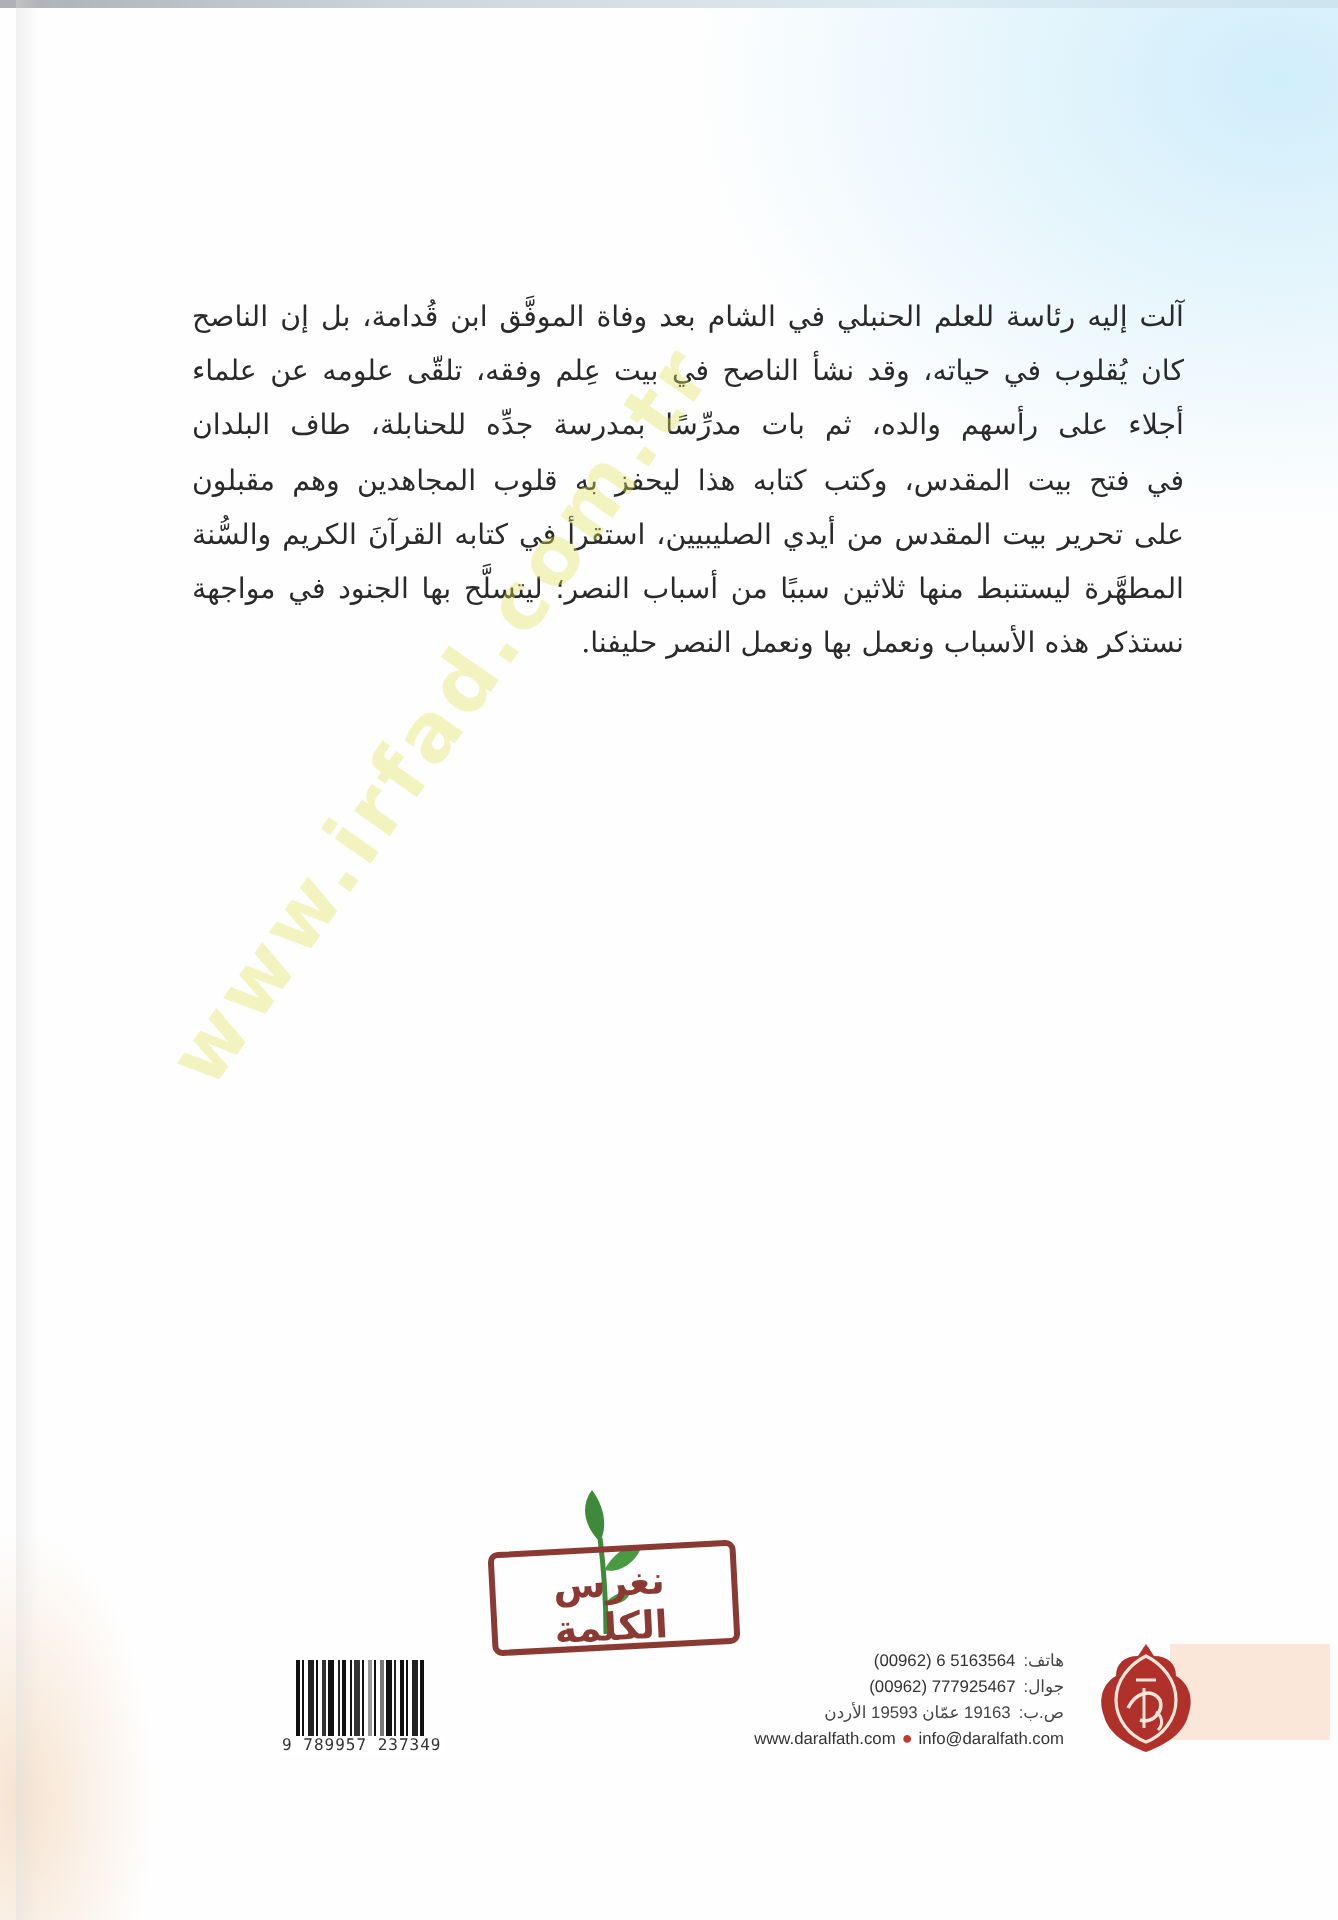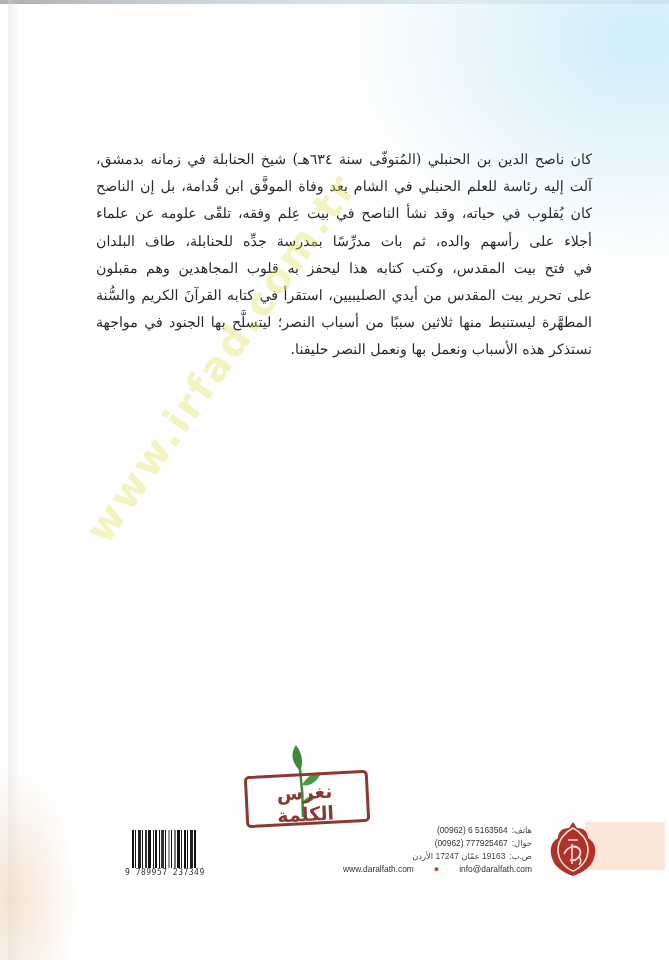--- a/index.html
+++ b/index.html
@@ -61,40 +61,39 @@
     background: #fbe6da;
   }
   .logo { position: absolute; left: 548px; top: 820px; width: 50px; height: 58px; }
   .contact {
     position: absolute; left: 352px; top: 824px; width: 180px;
     font-family: Liberation Sans, sans-serif; font-size: 8.4px; color: #333;
     line-height: 13px;
   }
   .contact .row { display: flex; justify-content: flex-end; gap: 4px; white-space: nowrap; }
   .contact .lbl { direction: rtl; color: #444; }
-  .contact .row.web { gap: 20px; }
+  .contact .row.web { gap: 3px; }
   .contact .dot { color: #c23a2e; font-size: 9px; }
-  .barcode { position: absolute; left: 132px; top: 830px; width: 80px; height: 46px; }
+  .barcode { position: absolute; left: 148px; top: 830px; width: 80px; height: 46px; }
   .barcode-bars { display: flex; height: 40px; align-items: stretch; }
   .barcode-num {
     position: absolute; left: -8px; top: 38px;
     font-family: "DejaVu Sans Mono", monospace; font-size: 8px; color: #333;
     letter-spacing: 0.5px; white-space: nowrap; background: #fff; padding: 0 1px;
   }
 </style>
 </head>
 <body>
 
 <div class="cover"></div>
 <div class="top-edge"></div>
 <div class="left-edge"></div>
 
 <div class="body-text">
   <p>
-    <span class="line">كان ناصح الدين بن الحنبلي (المُتوفّى سنة ٦٣٤هـ) شيخ الحنابلة في زمانه بدمشق،</span>
     <span class="line">آلت إليه رئاسة للعلم الحنبلي في الشام بعد وفاة الموفَّق ابن قُدامة، بل إن الناصح</span>
     <span class="line">كان يُقلوب في حياته، وقد نشأ الناصح في بيت عِلم وفقه، تلقّى علومه عن علماء</span>
     <span class="line">أجلاء على رأسهم والده، ثم بات مدرِّسًا بمدرسة جدِّه للحنابلة، طاف البلدان</span>
     <span class="line">في فتح بيت المقدس، وكتب كتابه هذا ليحفز به قلوب المجاهدين وهم مقبلون</span>
     <span class="line">على تحرير بيت المقدس من أيدي الصليبيين، استقرأ في كتابه القرآنَ الكريم والسُّنة</span>
     <span class="line">المطهَّرة ليستنبط منها ثلاثين سببًا من أسباب النصر؛ ليتسلَّح بها الجنود في مواجهة</span>
     <span class="line last">نستذكر هذه الأسباب ونعمل بها ونعمل النصر حليفنا.</span>
   </p>
 </div>
 
@@ -161,21 +160,21 @@
 <div class="contact">
   <div class="row">
     <span>(00962) 6 5163564</span>
     <span class="lbl">هاتف:</span>
   </div>
   <div class="row">
     <span>(00962) 777925467</span>
     <span class="lbl">جوال:</span>
   </div>
   <div class="row">
-    <span class="lbl">19163 عمّان 17247 الأردن</span>
+    <span class="lbl">19163 عمّان 19593 الأردن</span>
     <span class="lbl">ص.ب:</span>
   </div>
   <div class="row web">
     <span>www.daralfath.com</span>
     <span class="dot">●</span>
     <span>info@daralfath.com</span>
   </div>
 </div>
 
 <svg class="logo" viewBox="0 0 50 58">

